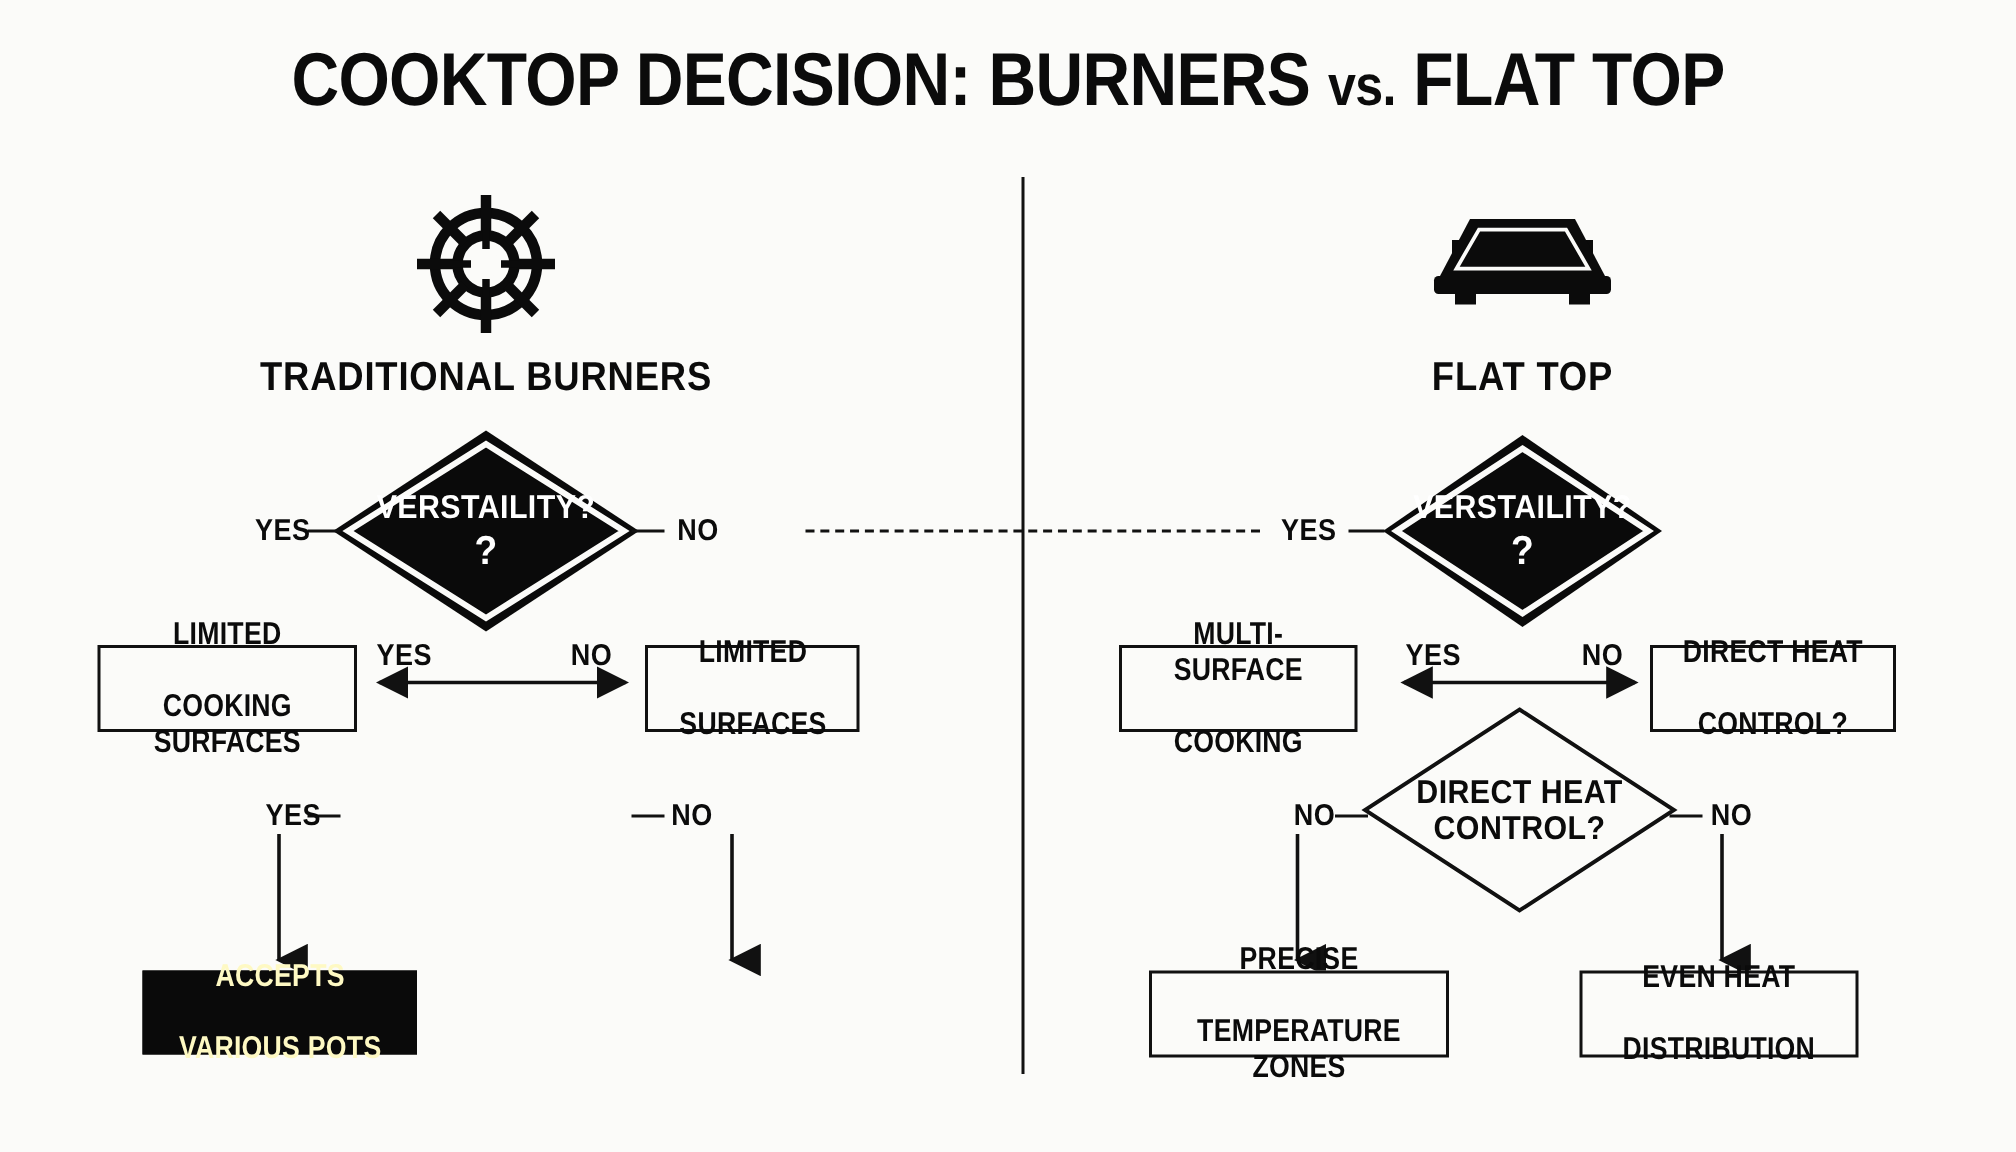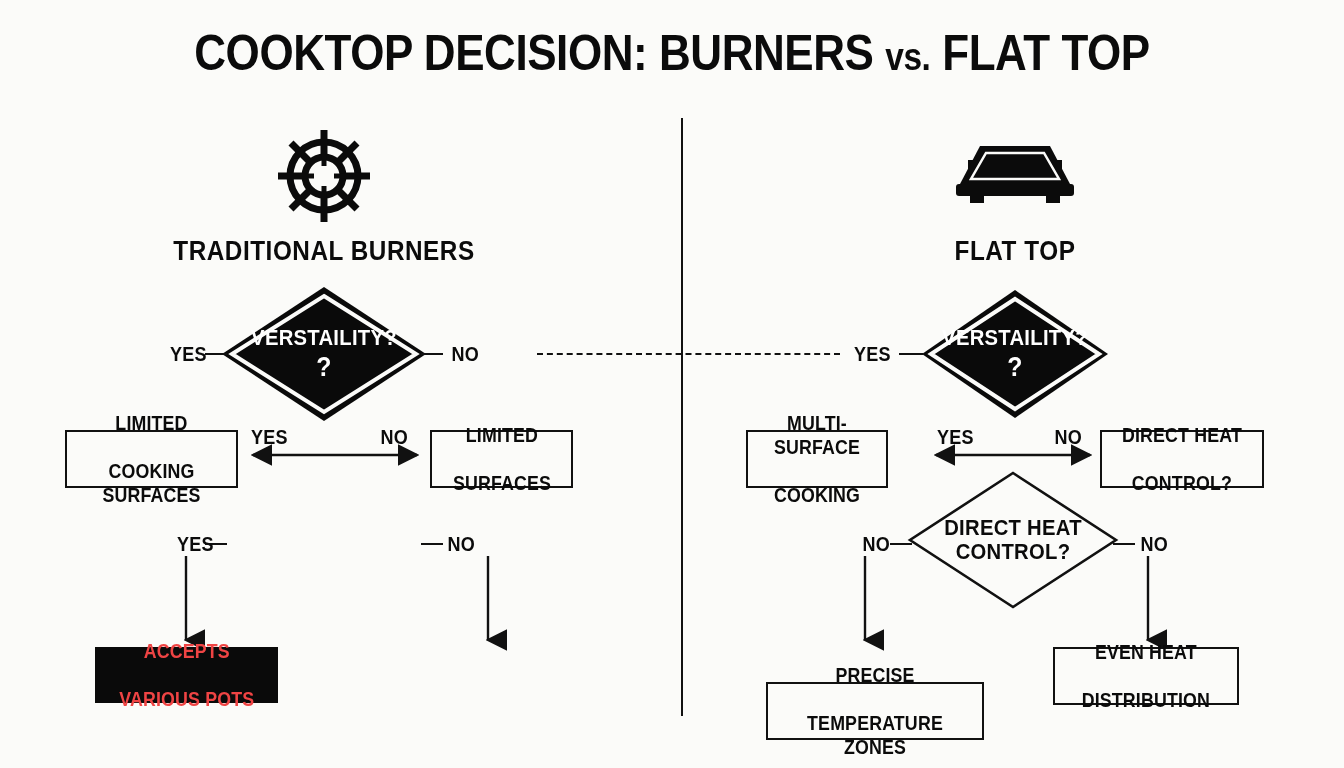--- a/index.html
+++ b/index.html
@@ -111,21 +111,21 @@
     letter-spacing: 0.2px;
   }
   .box.outline {
     background: #fbfbf9;
     border: 2.5px solid #111111;
     color: #0b0b0b;
   }
   .box.filled {
     background: #0a0a0a;
     border: 2.5px solid #0a0a0a;
-    color: #ef4444;
+    color: #fef9c3;
   }
   .box span { transform: scaleX(0.92); display: block; }
 
   
   .edge-label {
     position: absolute;
     font-family: "Liberation Sans Narrow", "Liberation Sans", sans-serif;
     font-weight: 700;
     font-size: 20px;
     letter-spacing: 0.3px;
@@ -276,21 +276,21 @@
       <polygon points="95,11 179,66 95,121 11,66" fill="none" stroke="#fbfbf9" stroke-width="4"></polygon>
     </svg>
     <div class="diamond-label filled">
       <span>VERSTAILITY?</span>
       <span class="qmark">?</span>
     </div>
   </div>
   <div class="hline" style="left:899px; top:353px; width:24px;"></div>
   <div class="edge-label" style="left:852px; top:343px;">YES</div>
 
-  <div class="box outline" style="left:746px; top:430px; width:142px; height:58px;">
+  <div class="box outline" style="left:746px; top:430px; width:159px; height:58px;">
     <span><span>MULTI-SURFACE</span><br>
       <span>COOKING</span></span>
   </div>
   <div class="box outline" style="left:1100px; top:430px; width:164px; height:58px;">
     <span><span>DIRECT HEAT</span><br>
       <span>CONTROL?</span></span>
   </div>
   <div class="arrow-svg" style="left:928px; top:443px;">
     <svg width="170" height="24" viewBox="0 0 170 24">
       <defs>
@@ -335,21 +335,21 @@
     <svg width="20" height="92" viewBox="0 0 20 92">
       <defs>
         <marker id="ahD4" markerWidth="9" markerHeight="9" refX="4.5" refY="8" orient="auto">
           <path d="M0,0 L9,0 L4.5,9 z" fill="#111111"></path>
         </marker>
       </defs>
       <line x1="10" y1="0" x2="10" y2="84" stroke="#111111" stroke-width="2.4" marker-end="url(#ahD4)"></line>
     </svg>
   </div>
 
-  <div class="box outline" style="left:766px; top:682px; width:218px; height:58px;">
+  <div class="box outline" style="left:766px; top:647px; width:200px; height:58px;">
     <span><span>PRECISE</span><br>
       <span>TEMPERATURE ZONES</span></span>
   </div>
   <div class="box outline" style="left:1053px; top:647px; width:186px; height:58px;justify-content:center;">
     <span><span>EVEN HEAT</span><br>
       <span>DISTRIBUTION</span></span>
   </div>
 
 </div>
 

